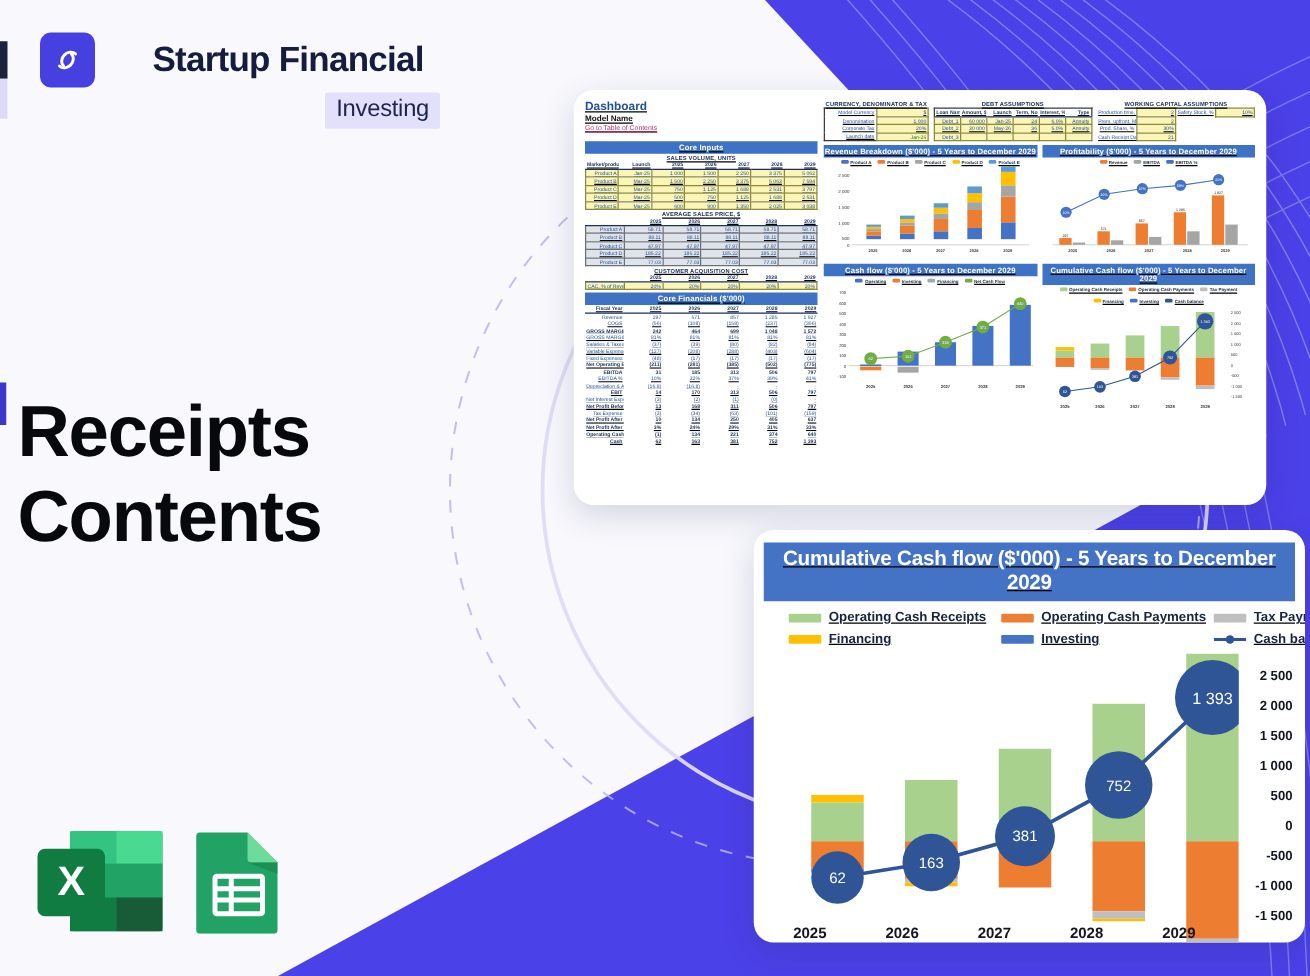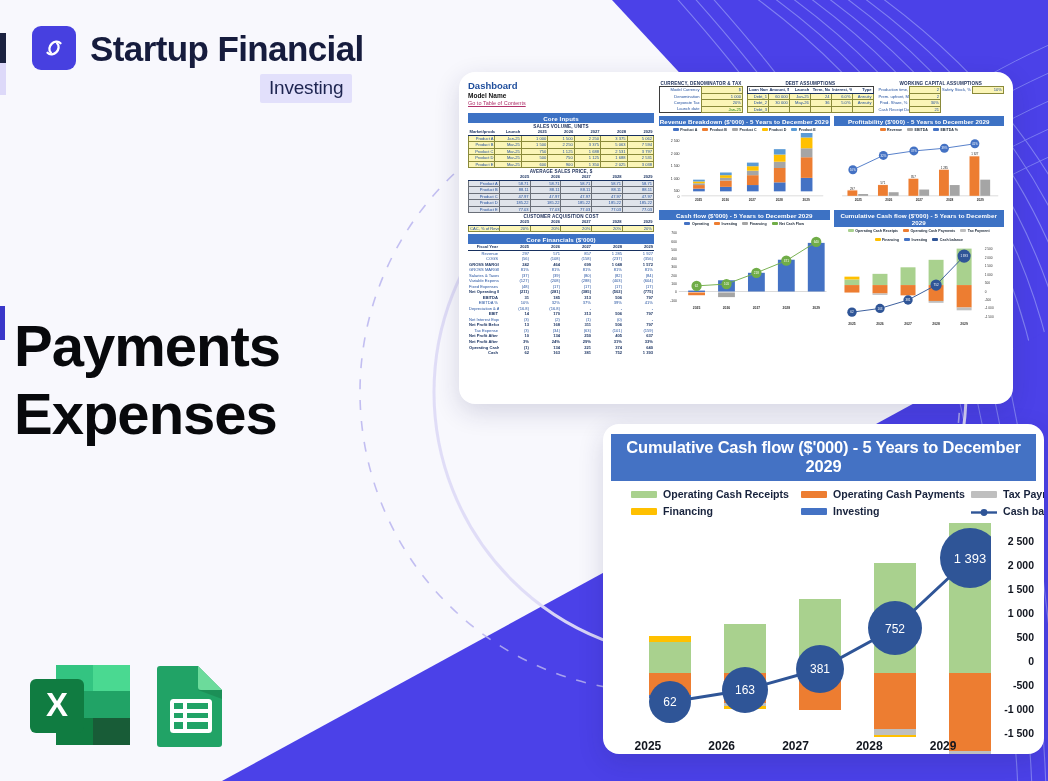--- a/index.html
+++ b/index.html
@@ -15,22 +15,22 @@
   
   .bg-svg { position: absolute; inset: 0; width: 1048px; height: 781px; pointer-events: none; }
 
   
   .brand { position: absolute; left: 32px; top: 26px; display: flex; align-items: center; gap: 14px; }
   .brand-mark {
     width: 44px; height: 44px; border-radius: 9px; background: #4740e0;
     display: flex; align-items: center; justify-content: center; flex: none;
   }
   .brand-title {
-    font-size: 35px; font-weight: 700; color: #161c3d; letter-spacing: -0.6px;
-    white-space: nowrap; line-height: 1;
+    font-size: 28px; font-weight: 700; color: #161c3d; letter-spacing: -0.6px;
+    white-space: nowrap; line-height: 1; margin-left: 32px;
   }
   .brand-sub-wrap { position: absolute; left: 260px; top: 74px; }
   .brand-sub {
     display: inline-block; background: #e2e0fb; color: #1d2450;
     font-size: 19px; padding: 3px 9px 4px; border-radius: 2px; letter-spacing: -0.2px;
   }
 
   
   .headline {
     position: absolute; left: 14px; top: 312px; width: 400px;
@@ -44,20 +44,21 @@
   .gs-icon  { width: 74px; height: 84px; position: relative; flex: none; }
   .footer-label {
     font-size: 33px; font-weight: 700; color: #171c3f; letter-spacing: -0.7px; white-space: nowrap;
   }
 
   
   .card {
     position: absolute; background: #ffffff; border-radius: 16px;
     box-shadow: 0 8px 26px rgba(30,34,90,0.16);
     overflow: hidden;
+    text-decoration: underline;
   }
   #dashboard-card { left: 459px; top: 72px; width: 554px; height: 332px; padding: 8px 9px; }
   #cashflow-card  { left: 603px; top: 424px; width: 441px; height: 330px; padding: 10px 8px 6px; }
 
   
   .dash { width: 100%; height: 100%; display: flex; gap: 5px; }
   .dash-left  { width: 186px; flex: none; }
   .dash-right { flex: 1; display: flex; flex-direction: column; gap: 3px; }
 
   .d-title { font-size: 9.5px; font-weight: 700; color: #1f4e9c; line-height: 1.25; }
@@ -186,22 +187,22 @@
         <path d="M7.5 18.8c2.6 2.6 6.6 1.6 8.9-0.7c2.3-2.3 3.3-6.3 0.7-8.9" fill="none" stroke="#ffffff" stroke-width="2.3" stroke-linecap="round"></path>
       </svg>
     </div>
     <div class="brand-title">Startup Financial</div>
   </div>
   <div class="brand-sub-wrap">
     <span class="brand-sub">Investing</span>
   </div>
 
   <div class="headline">
-    <div>Payments</div>
-    <div>Expenses</div>
+    <div>Receipts</div>
+    <div>Contents</div>
   </div>
 
   <div class="footer">
     <div class="xls-icon">
       <svg width="104" height="84" viewBox="0 0 104 84">
         <rect x="28" y="2" width="74" height="80" rx="3" fill="#21a366"></rect>
         <rect x="28" y="2" width="37" height="26" fill="#33c481"></rect>
         <rect x="65" y="2" width="37" height="26" fill="#4ad991"></rect>
         <rect x="65" y="28" width="37" height="27" fill="#21a366"></rect>
         <rect x="28" y="55" width="37" height="27" fill="#107c41"></rect>

